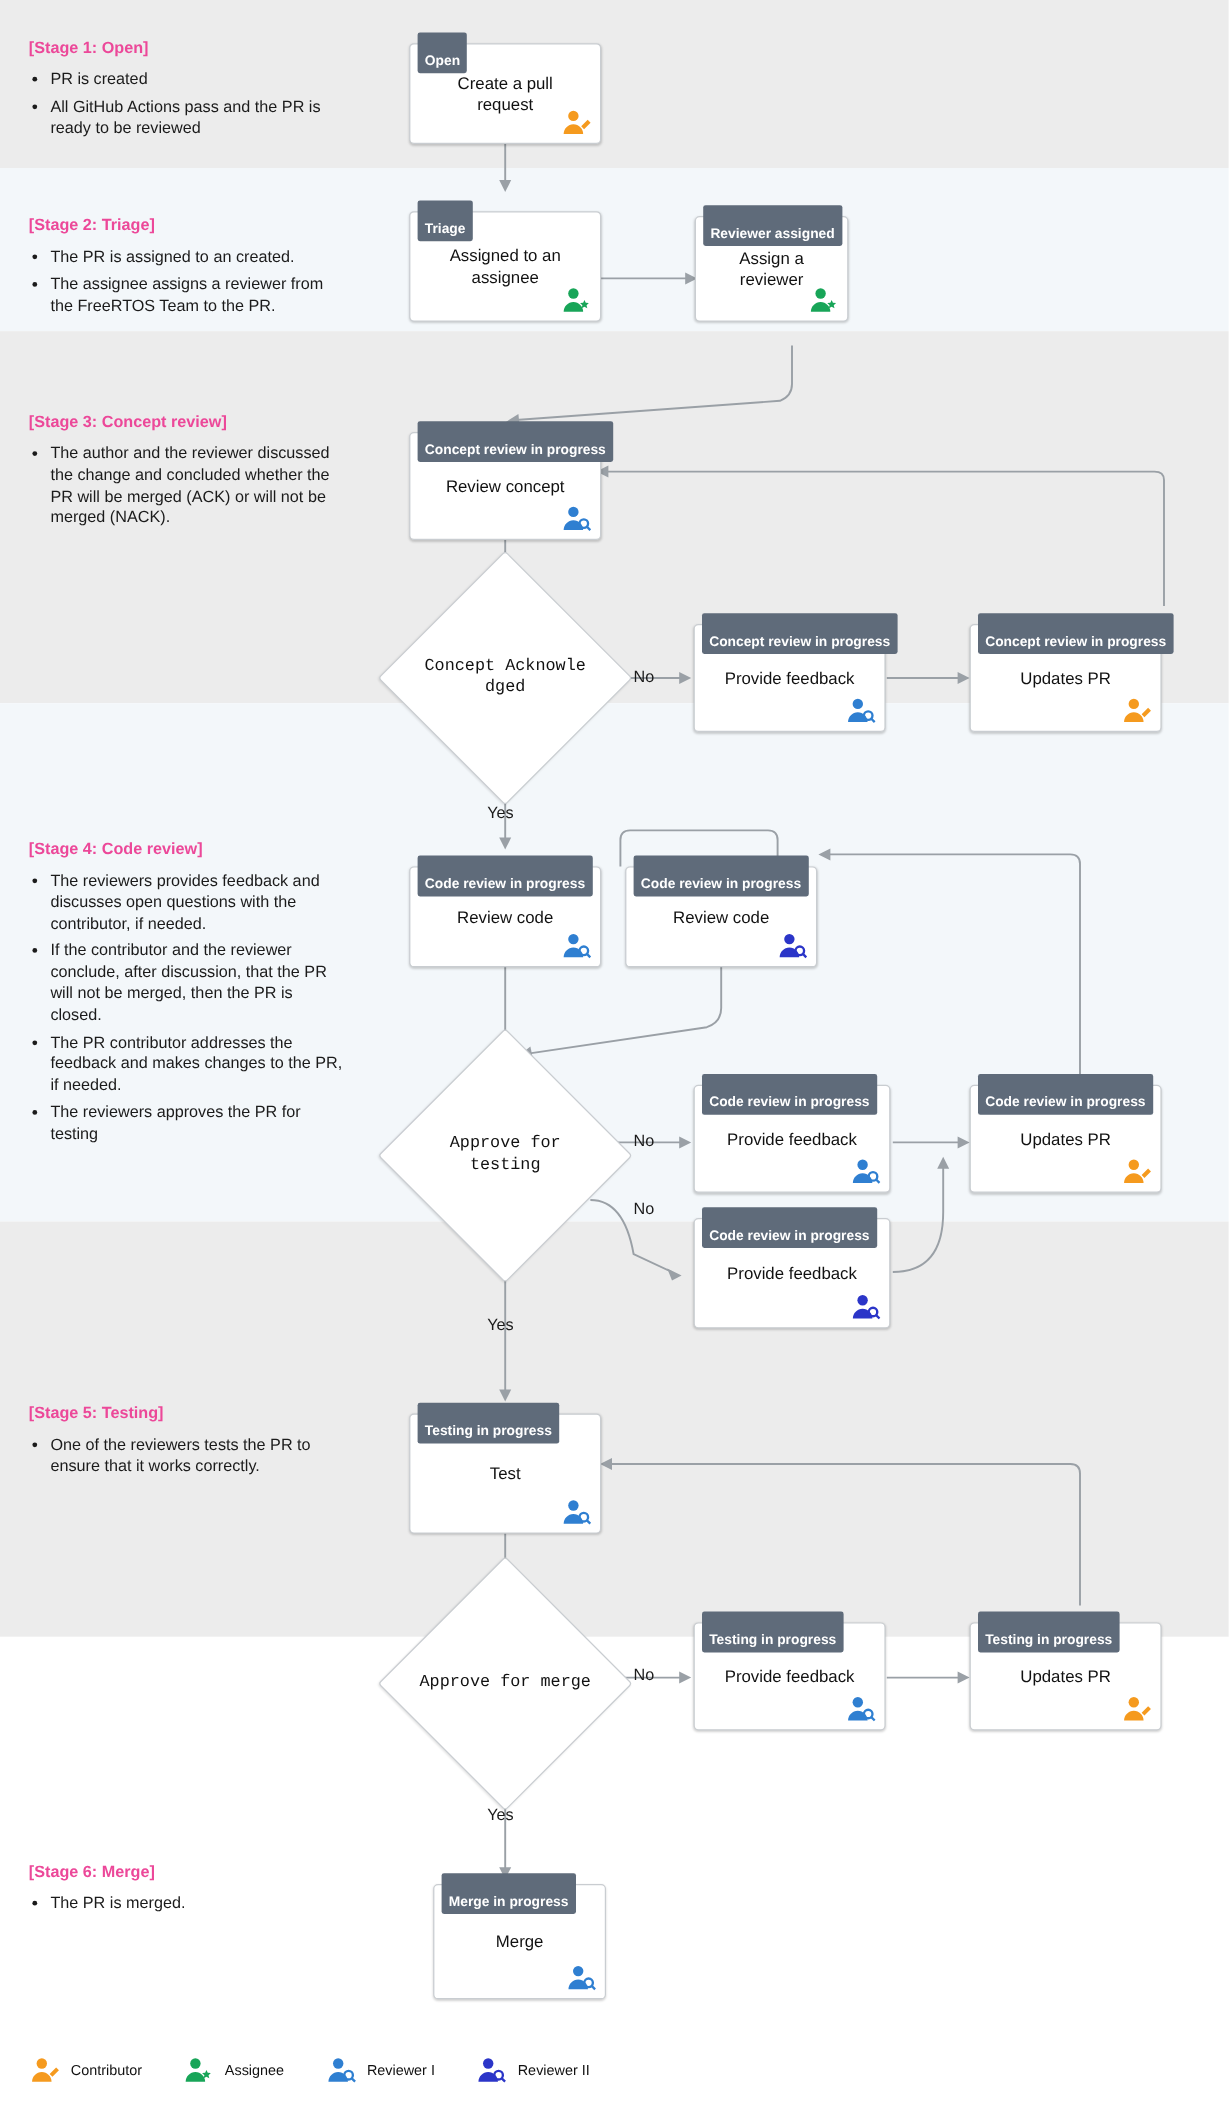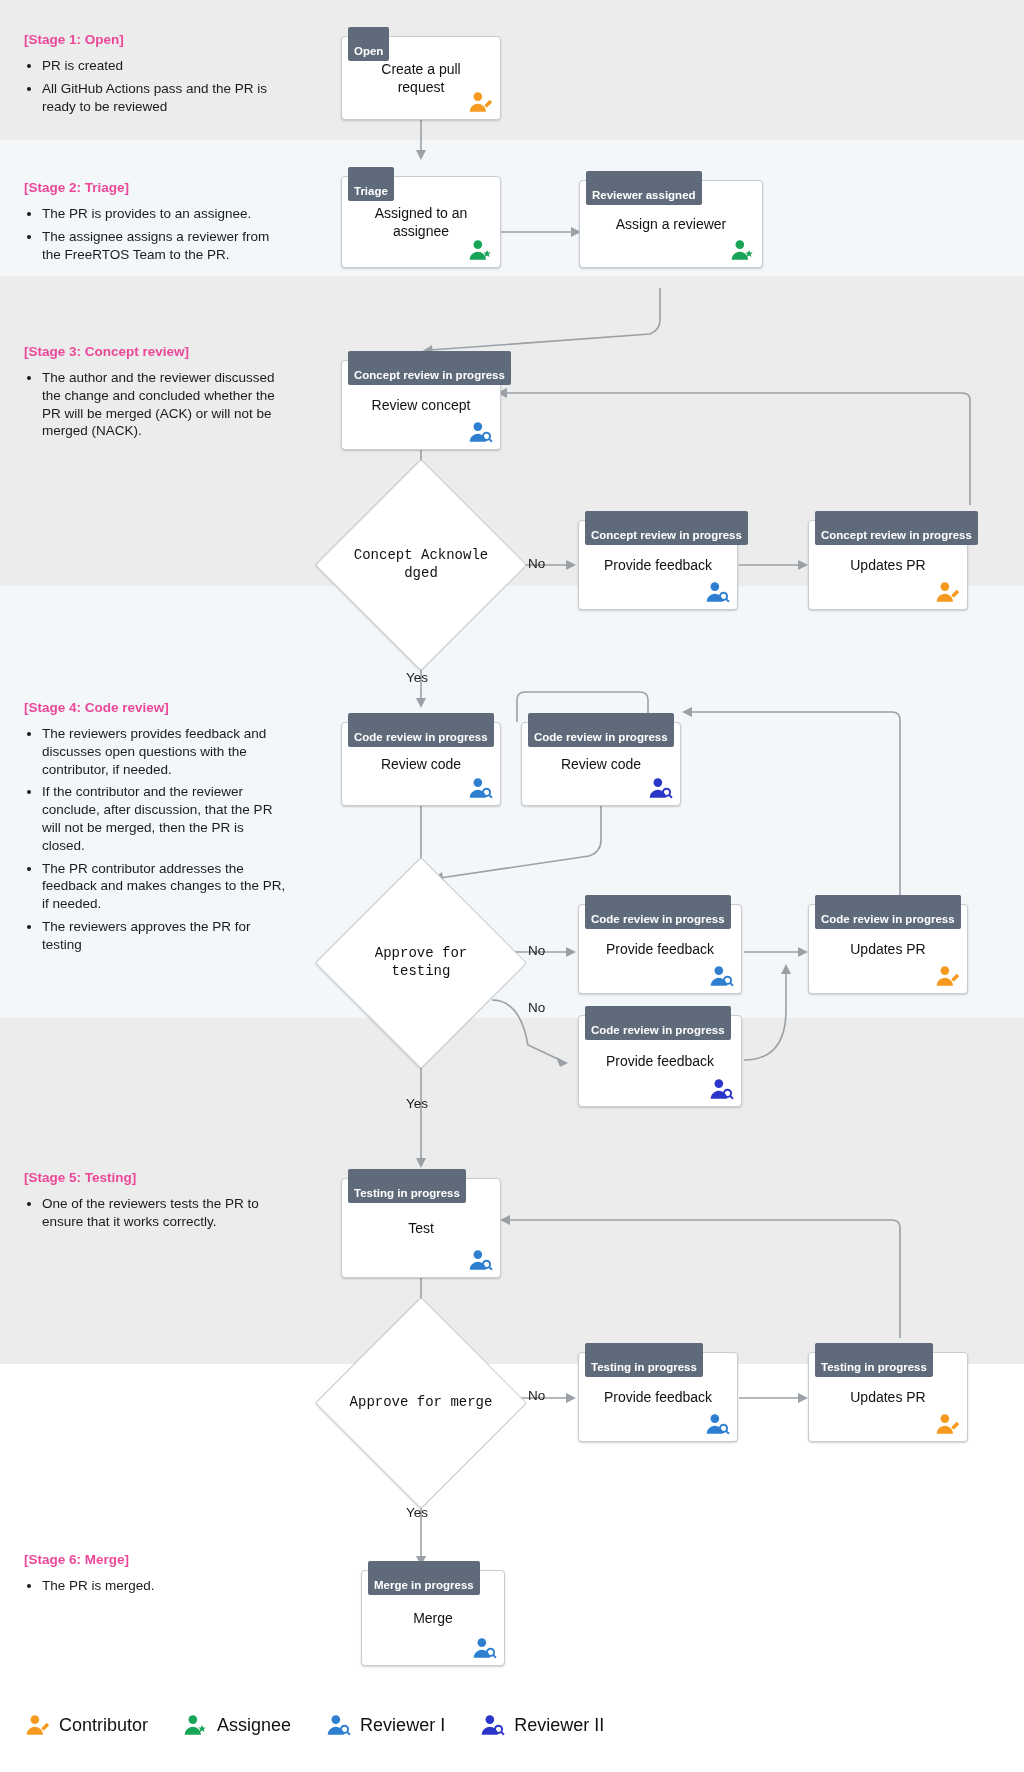--- a/index.html
+++ b/index.html
@@ -85,21 +85,21 @@
   .elabel{position:absolute;font-size:13.5px;color:#1b1b1b;text-align:right;}
 
   
   svg.wires{position:absolute;left:0;top:0;width:1024px;height:1772px;pointer-events:none;}
   svg.wires path{fill:none;stroke:#9aa0a6;stroke-width:1.6;}
   svg.wires polygon{fill:#9aa0a6;}
 
   
   .legend{position:absolute;left:24px;top:1712px;width:980px;display:flex;align-items:center;gap:34px;}
   .legend .item{display:flex;align-items:center;gap:9px;}
-  .legend .item .lbl{font-size:18px;color:#111;}
+  .legend .item .lbl{font-size:12px;color:#111;}
   .legend .ico{width:26px;height:26px;}
 </style>
 </head>
 <body>
 
 <div class="page">
 
   <div class="band grey" style="top:0;height:140px;"></div>
   <div class="band light" style="top:140px;height:136px;"></div>
   <div class="band grey" style="top:276px;height:310px;"></div>
@@ -179,21 +179,21 @@
     <p class="stage-title">[Stage 1: Open]</p>
     <ul class="stage-list">
       <li>PR is created</li>
       <li>All GitHub Actions pass and the PR is ready to be reviewed</li>
     </ul>
   </div>
 
   <div class="stage-text" style="top:180px;">
     <p class="stage-title">[Stage 2: Triage]</p>
     <ul class="stage-list">
-      <li>The PR is provides to an assignee.</li>
+      <li>The PR is assigned to an created.</li>
       <li>The assignee assigns a reviewer from the FreeRTOS Team to the PR.</li>
     </ul>
   </div>
 
   <div class="stage-text" style="top:344px;">
     <p class="stage-title">[Stage 3: Concept review]</p>
     <ul class="stage-list">
       <li>The author and the reviewer discussed the change and concluded whether the PR will be merged (ACK) or will not be merged (NACK).</li>
     </ul>
   </div>
@@ -239,21 +239,21 @@
     <span class="label">Assigned to an assignee</span>
     <span class="persona">
       <svg viewBox="0 0 24 24" width="26" height="26">
           <circle cx="10" cy="7" r="4" fill="#18a558"></circle>
           <path d="M2.5 21c0-4.1 3.4-7.5 7.5-7.5s7.5 3.4 7.5 7.5z" fill="#18a558"></path>
           <path d="M18.5 12l1 2.2 2.4.2-1.8 1.6.6 2.4-2.2-1.3-2.2 1.3.6-2.4-1.8-1.6 2.4-.2z" fill="#18a558"></path>
         </svg>
     </span>
   </div>
 
-  <div class="node" style="left:579px;top:180px;width:184px;height:88px;">
+  <div class="node" style="left:579px;top:180px;width:128px;height:88px;">
     <span class="tag">Reviewer assigned</span>
     <span class="label">Assign a reviewer</span>
     <span class="persona">
       <svg viewBox="0 0 24 24" width="26" height="26">
           <circle cx="10" cy="7" r="4" fill="#18a558"></circle>
           <path d="M2.5 21c0-4.1 3.4-7.5 7.5-7.5s7.5 3.4 7.5 7.5z" fill="#18a558"></path>
           <path d="M18.5 12l1 2.2 2.4.2-1.8 1.6.6 2.4-2.2-1.3-2.2 1.3.6-2.4-1.8-1.6 2.4-.2z" fill="#18a558"></path>
         </svg>
     </span>
   </div>

